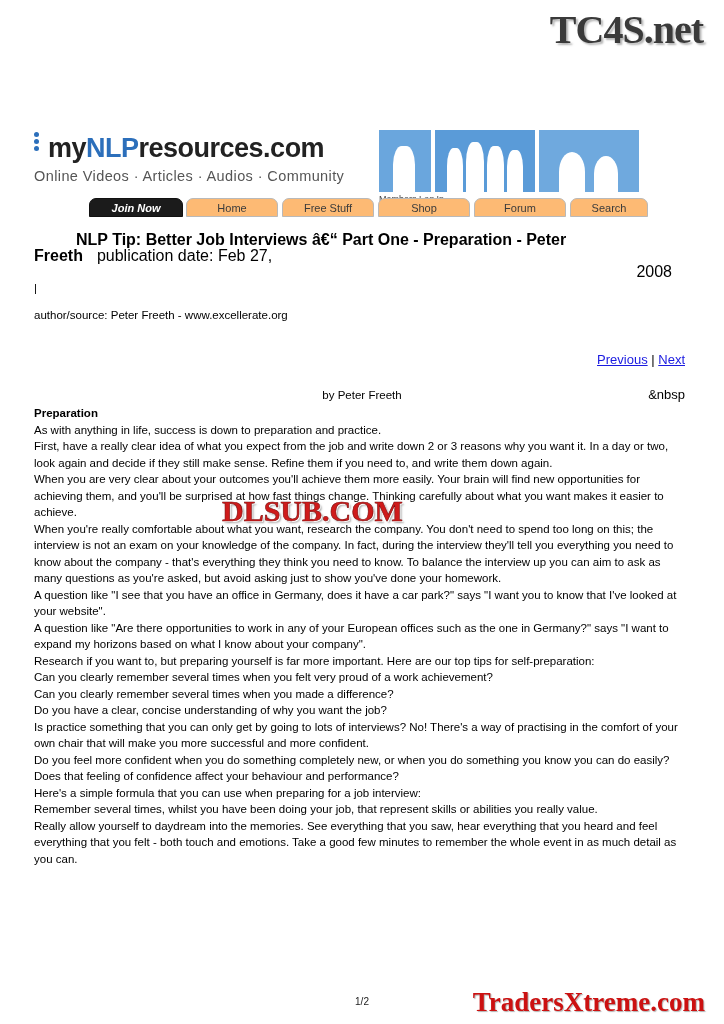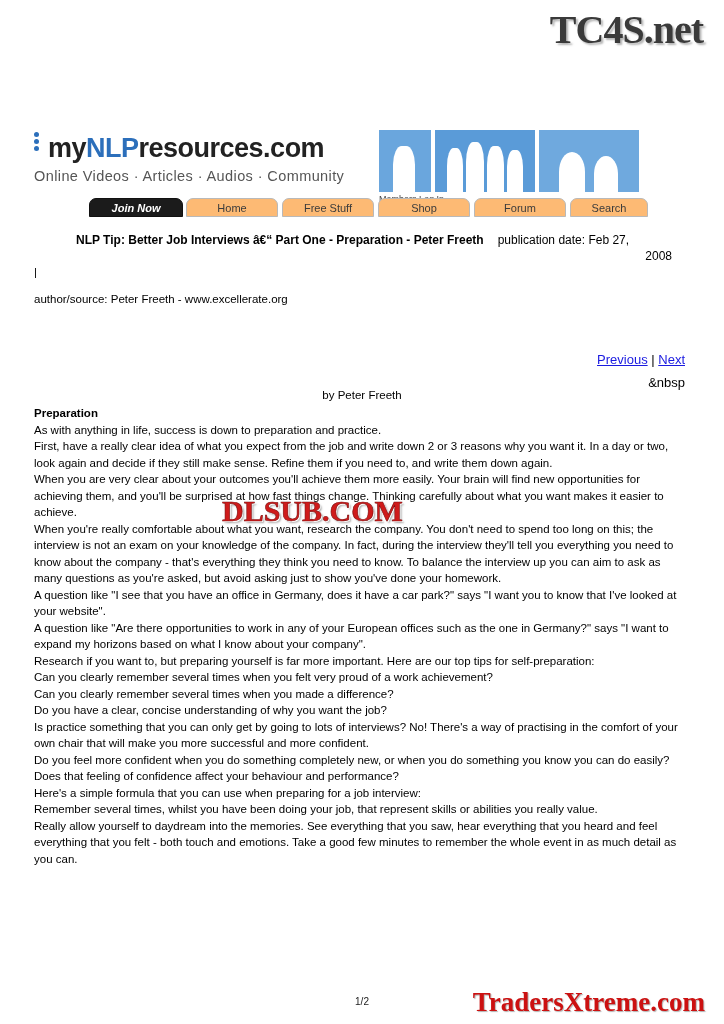--- a/index.html
+++ b/index.html
@@ -152,21 +152,21 @@
 
   
   .art-head {
     position: absolute;
     left: 34px;
     top: 232px;
     width: 656px;
   }
   .headline-row {
     font-family: "Liberation Sans", sans-serif;
-    font-size: 12px;
+    font-size: 16px;
     line-height: 16px;
   }
   .headline {
     font-weight: bold;
     margin-left: 42px;
   }
   .pubdate {
     margin-left: 14px;
   }
   .pubdate-2 {
@@ -194,21 +194,21 @@
     font-family: "Liberation Sans", sans-serif;
     font-size: 13px;
   }
   .prevnext a {
     color: #1a1ae0;
     text-decoration: underline;
   }
   .prevnext .sep { color: #000000; }
   .nbsp-line {
     display: block;
-    margin-top: 8px;
+    margin-top: 20px;
     color: #000000;
   }
 
   
   .byline {
     position: absolute;
     left: 0;
     top: 389px;
     width: 724px;
     text-align: center;

